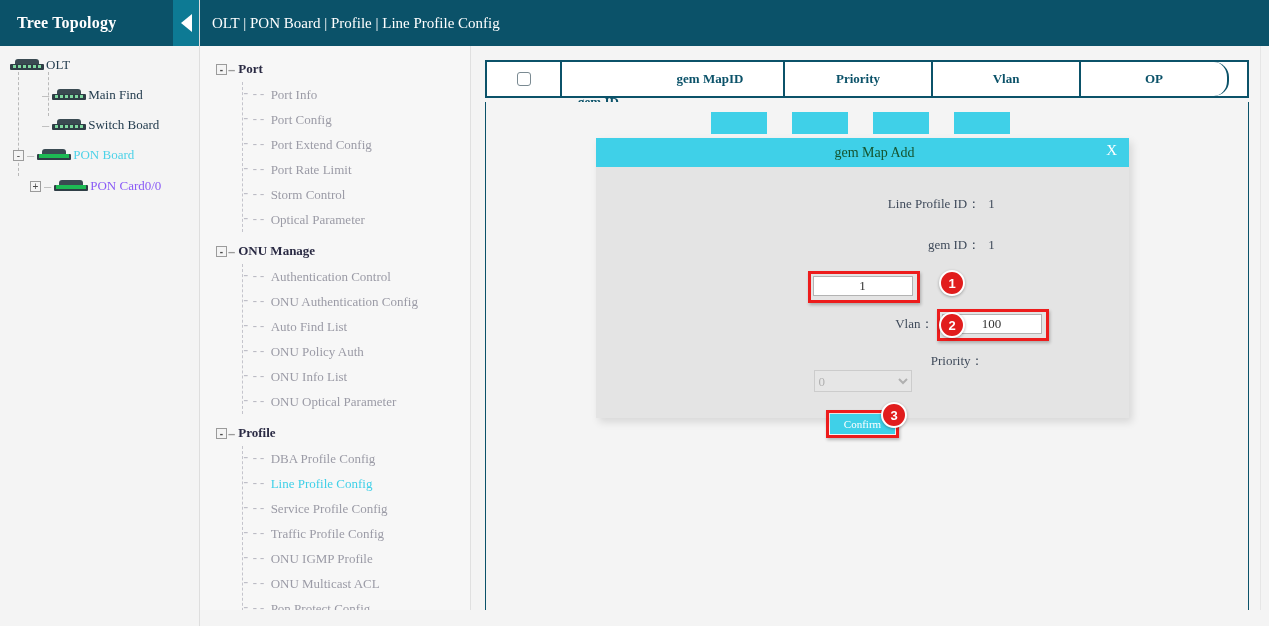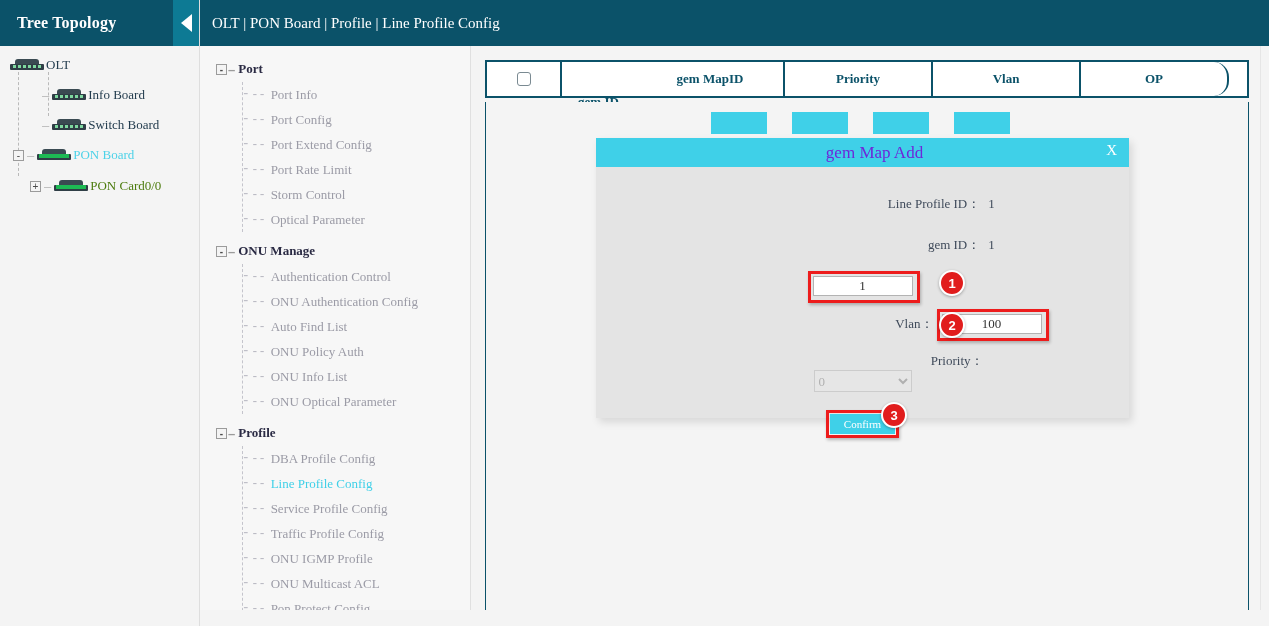--- a/index.html
+++ b/index.html
@@ -36,21 +36,21 @@
     border-top: 9px solid transparent;
     border-bottom: 9px solid transparent;
     border-right: 11px solid #ffffff;
   }
   #tree-body { padding: 8px 0 0 0; position: relative; }
 
   .tnode { position: relative; height: 22px; display: flex; align-items: center; font-size: 13px; }
   .tnode .lbl { white-space: nowrap; }
   .lbl-dark { color: #233c4e; }
   .lbl-active { color: #4dd2e8; }
-  .lbl-grey { color: #4d7c0f; }
+  .lbl-grey { color: #8b5cf6; }
 
   
   .dev {
     display: inline-block; position: relative; width: 34px; height: 12px;
     margin-right: 2px; vertical-align: middle;
   }
   .dev .top {
     position: absolute; left: 5px; top: 0; width: 24px; height: 5px;
     background: #3a4a52; border-radius: 3px 3px 0 0;
   }
@@ -151,21 +151,21 @@
 
   
   #modal {
     position: absolute; left: 596px; top: 138px; width: 533px; height: 280px;
     box-shadow: 3px 4px 8px rgba(0,0,0,0.12);
   }
   #modal-header {
     height: 29px; background: #3fd0e8; display: flex; align-items: center; justify-content: center;
     position: relative;
   }
-  #modal-title { color: #6d28d9; font-size: 17px; margin-left: 24px; }
+  #modal-title { color: #14532d; font-size: 14px; margin-left: 24px; }
   #modal-close {
     position: absolute; right: 12px; top: 4px; color: #ffffff; font-size: 15px; cursor: pointer;
   }
   #modal-body { height: 251px; background: #e4e4e4; position: relative; padding-top: 20px; }
   .frm-row { display: flex; align-items: center; justify-content: center; }
   .frm-label {
     width: 258px; text-align: right; font-size: 13px; color: #3f4a5a; padding-right: 8px;
     font-family: "Liberation Serif", serif;
   }
   .frm-static { font-size: 13px; color: #3f4a5a; }
@@ -229,21 +229,21 @@
         <span class="lbl lbl-dark">OLT</span>
       </div>
 
       <div class="tnode" style="padding-left:42px; margin-top:8px;">
         <span style="color:#b9b9b9; margin-right:3px; font-family:'Liberation Sans',sans-serif;">–</span>
         <span class="dev grey">
           <span class="top"></span>
             <span class="bot"></span>
             <span class="strip"></span>
         </span>
-        <span class="lbl lbl-dark">Info Board</span>
+        <span class="lbl lbl-dark">Main Find</span>
       </div>
 
       <div class="tnode" style="padding-left:42px; margin-top:8px;">
         <span style="color:#b9b9b9; margin-right:3px; font-family:'Liberation Sans',sans-serif;">–</span>
         <span class="dev grey">
           <span class="top"></span>
             <span class="bot"></span>
             <span class="strip"></span>
         </span>
         <span class="lbl lbl-dark">Switch Board</span>

